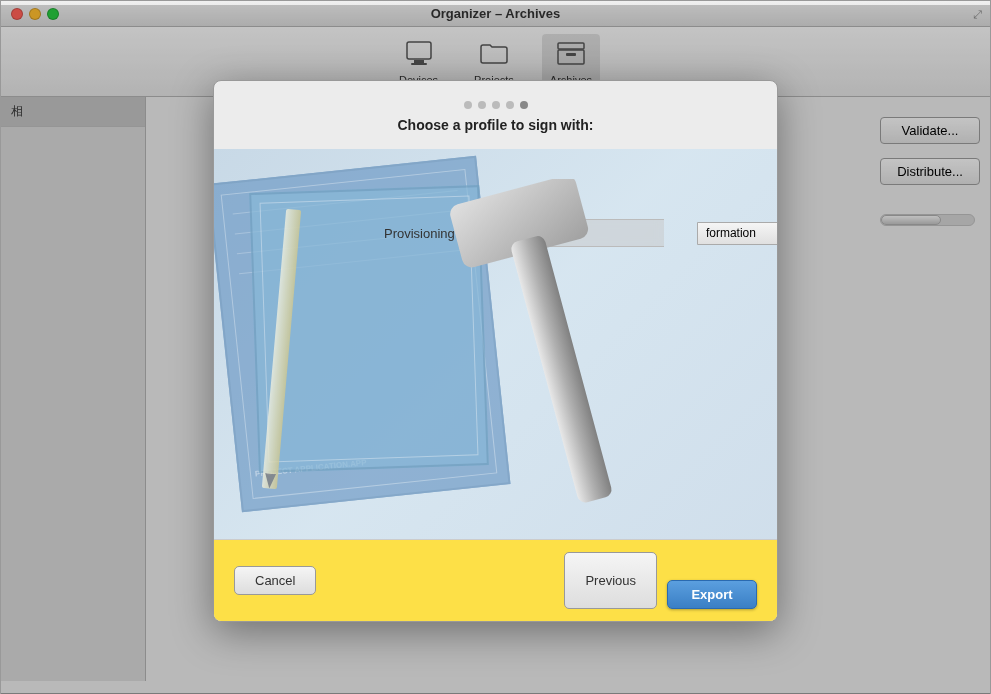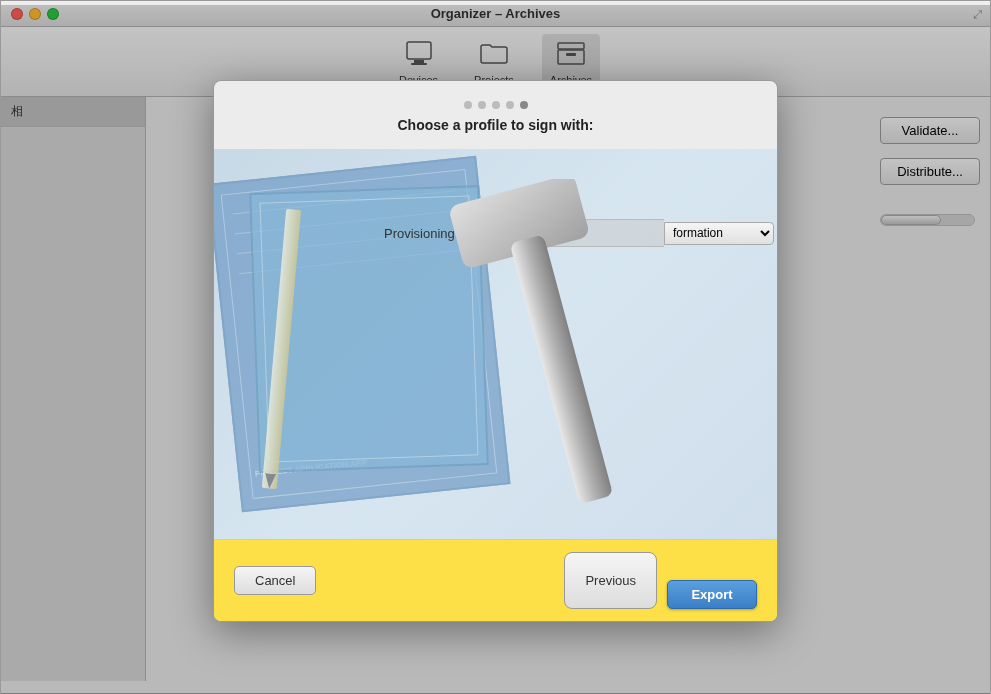--- a/index.html
+++ b/index.html
@@ -254,20 +254,21 @@
     }
 
     .form-select {
       height: 23px;
       padding: 0 4px;
       background: linear-gradient(to bottom, #f5f5f5, #e0e0e0);
       border: 1px solid #aaa;
       border-radius: 0 4px 4px 0;
       font-size: 12px;
       width: 110px;
+      margin-left: 33px;
     }
 
     
     .modal-footer {
       display: flex;
       align-items: center;
       justify-content: space-between;
       padding: 12px 20px;
       background: #fde047;
       border-top: 1px solid #ccc;
@@ -286,21 +287,20 @@
       border-color: #999;
       color: #333;
       min-width: 80px;
     }
 
     .btn-previous {
       background: linear-gradient(to bottom, #f5f5f5, #ddd);
       border-color: #999;
       color: #333;
       min-width: 90px;
-      border-radius: 8px;
     }
 
     .btn-export {
       background: linear-gradient(to bottom, #5b9fdf, #3a7fc5);
       border-color: #2a6ab0;
       color: white;
       font-weight: bold;
       min-width: 90px;
       box-shadow: 0 1px 3px rgba(0,0,0,0.3);
       margin-top: 28px;

